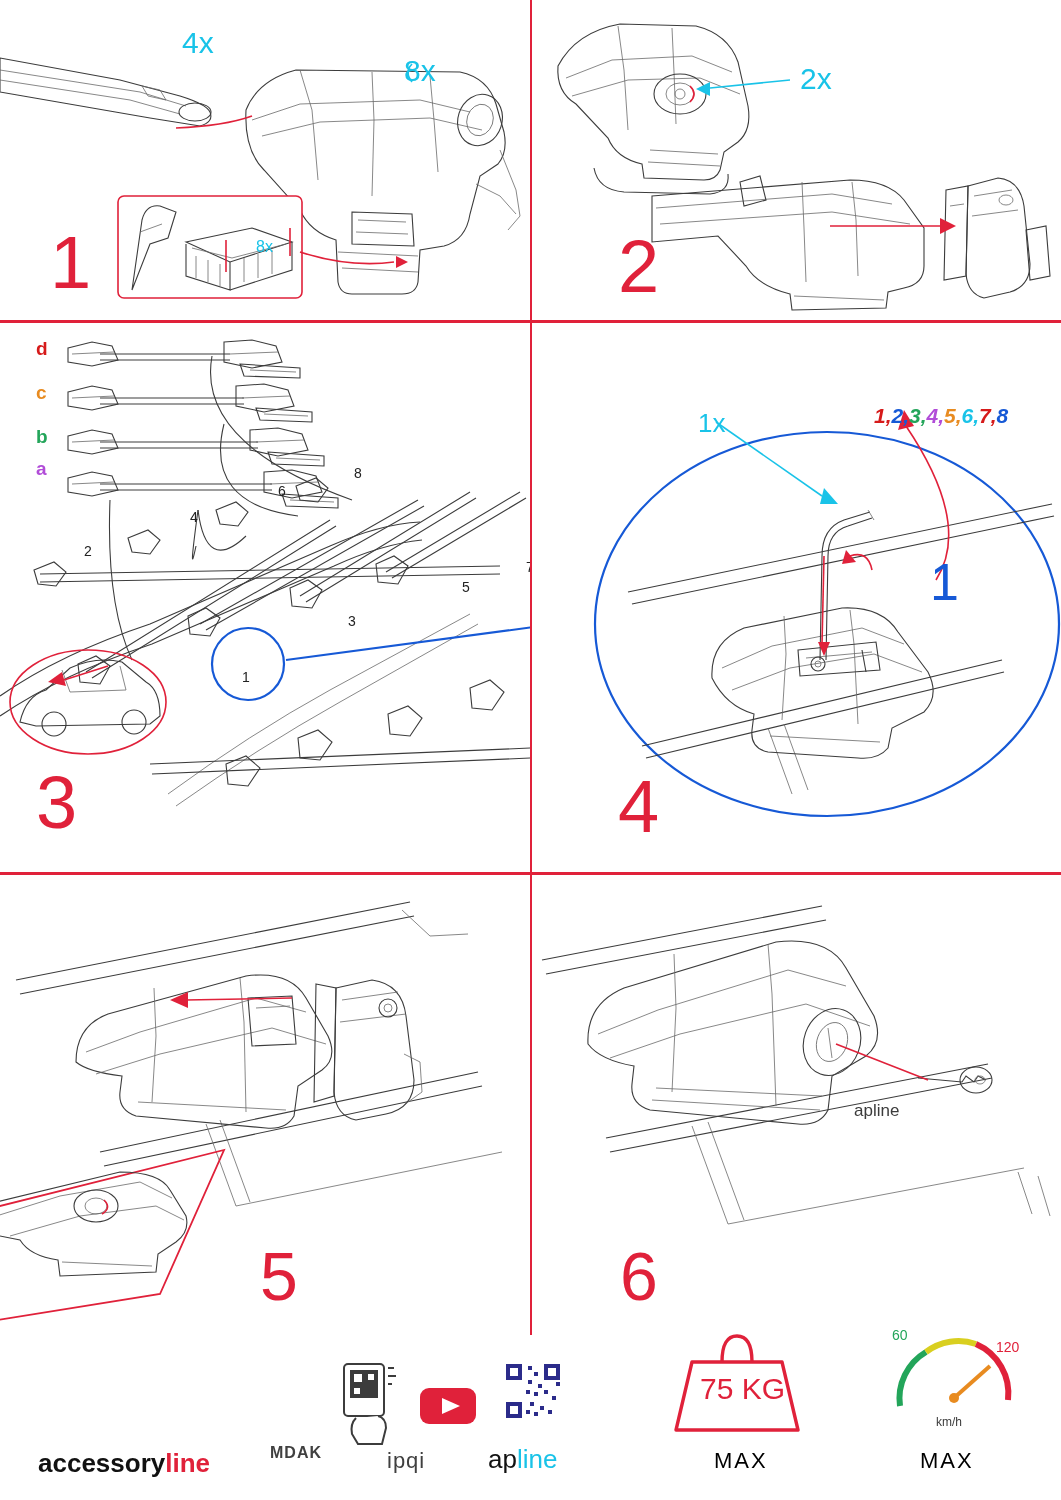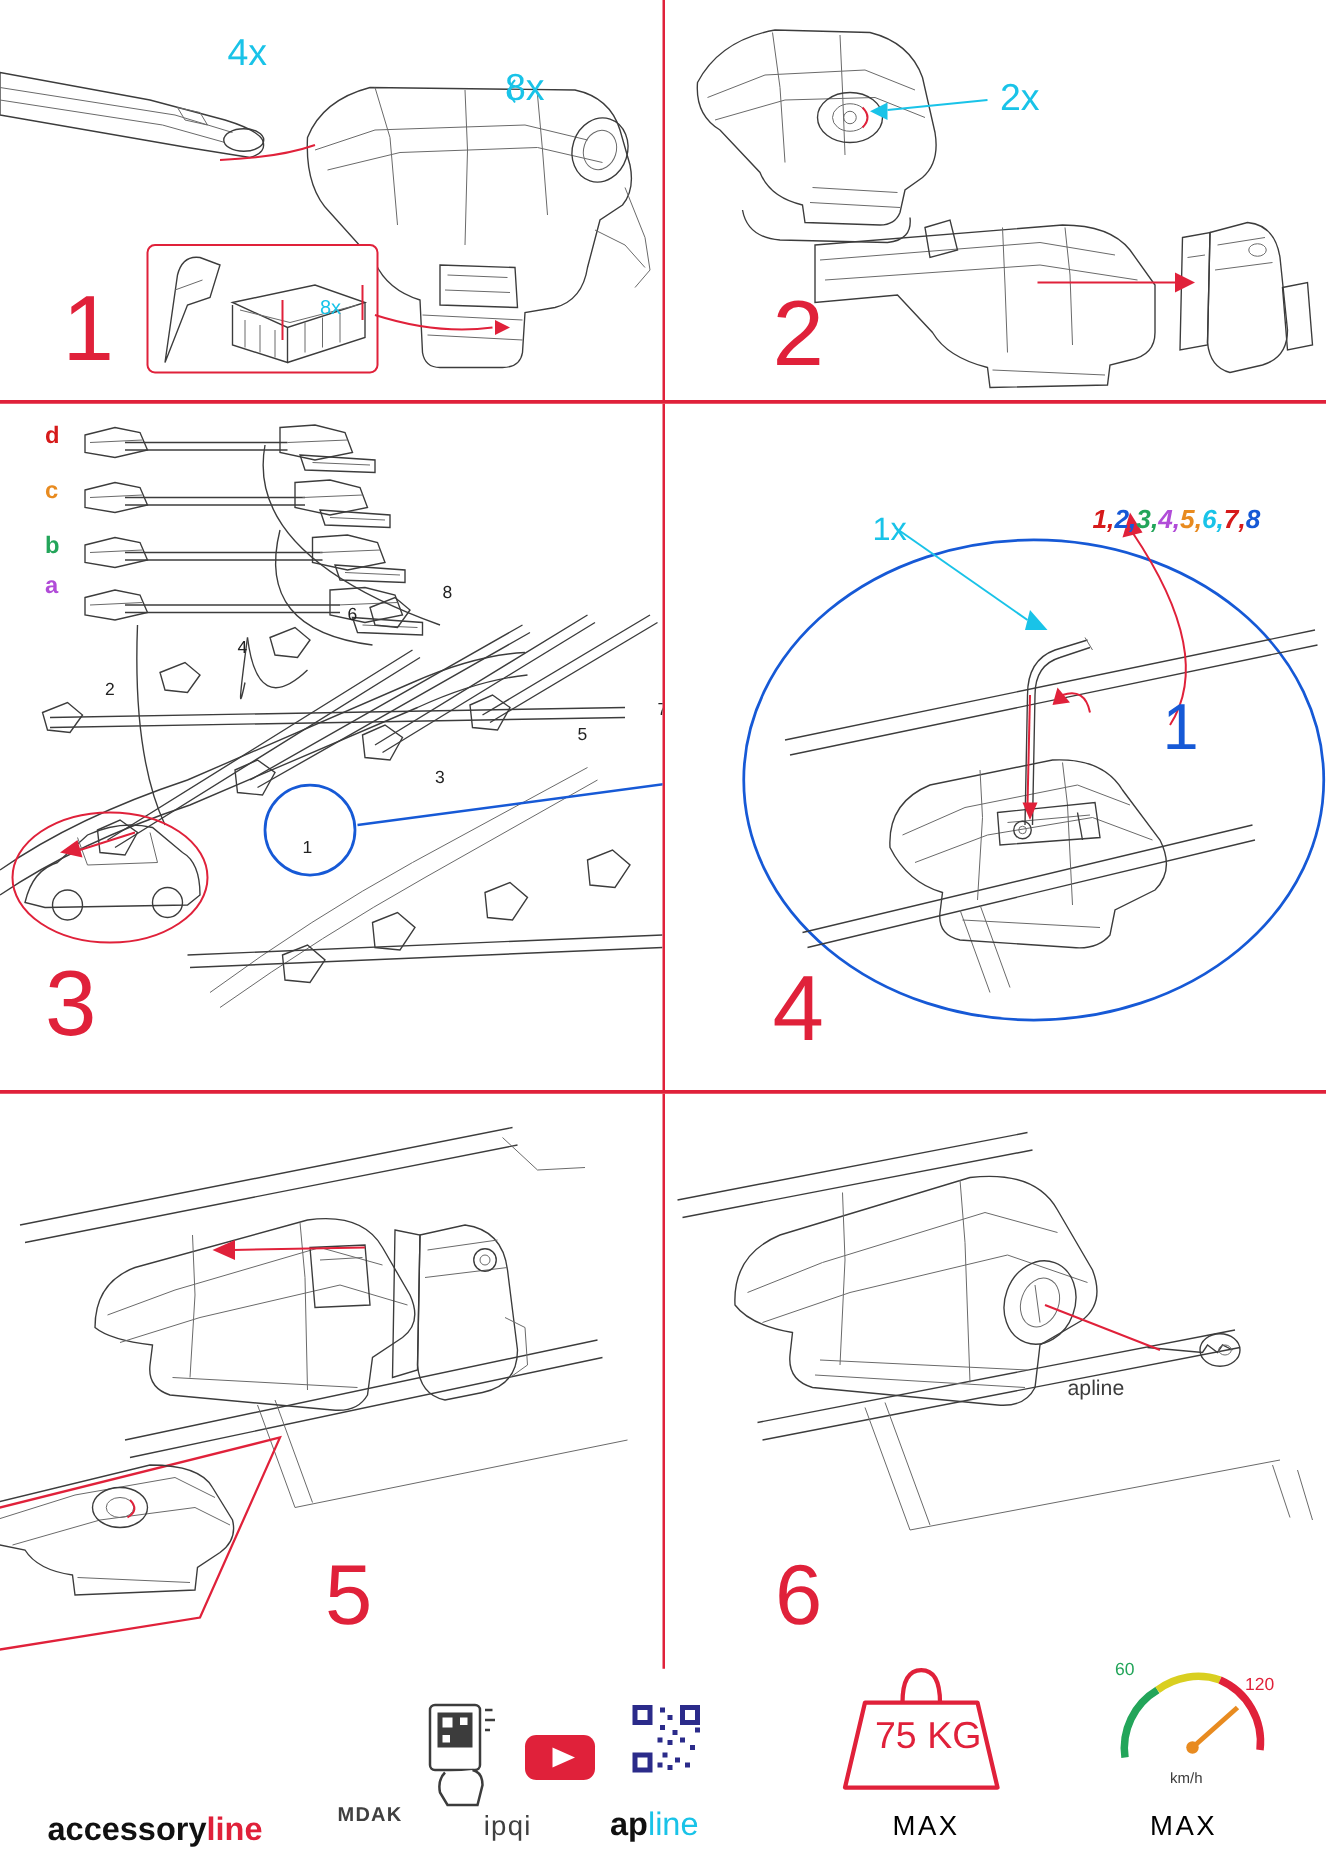--- a/index.html
+++ b/index.html
@@ -20,21 +20,21 @@
   .small-num { font-size:14px; fill:#222; }
 
   
   .footer-model { position:absolute; left:38px; top:1400px; font-size:31px; letter-spacing:1px; color:#5b4ee0; font-weight:bold; }
   .footer-brand { position:absolute; left:38px; top:1448px; font-size:26px; font-weight:bold; color:#111; }
   .footer-brand .red { color:#e0213a; }
 
   .mdak { position:absolute; left:270px; top:1444px; font-size:16px; font-weight:bold; letter-spacing:1px; color:#404040; }
   .ipqi { position:absolute; left:387px; top:1448px; font-size:22px; color:#404040; letter-spacing:1px; }
   .apline { position:absolute; left:488px; top:1444px; font-size:26px; color:#19c3e8; letter-spacing:0px; }
-  .apline .dark { color:#111;font-weight:bold; }
+  .apline .dark { color:#111; }
 
   .maxlabel { position:absolute; font-size:22px; letter-spacing:2px; color:#000000; }
 
   .weight-text { position:absolute; color:#e0213a; font-size:30px; font-weight:normal; }
 
   .abc { position:absolute; left:406px; top:394px; font-size:38px; font-weight:bold; letter-spacing:0px; }
   .abc .a { color:#b14cd8; }
   .abc .b { color:#23a55a; }
   .abc .c { color:#e88b20; }
   .abc .d { color:#d61a1a; }

